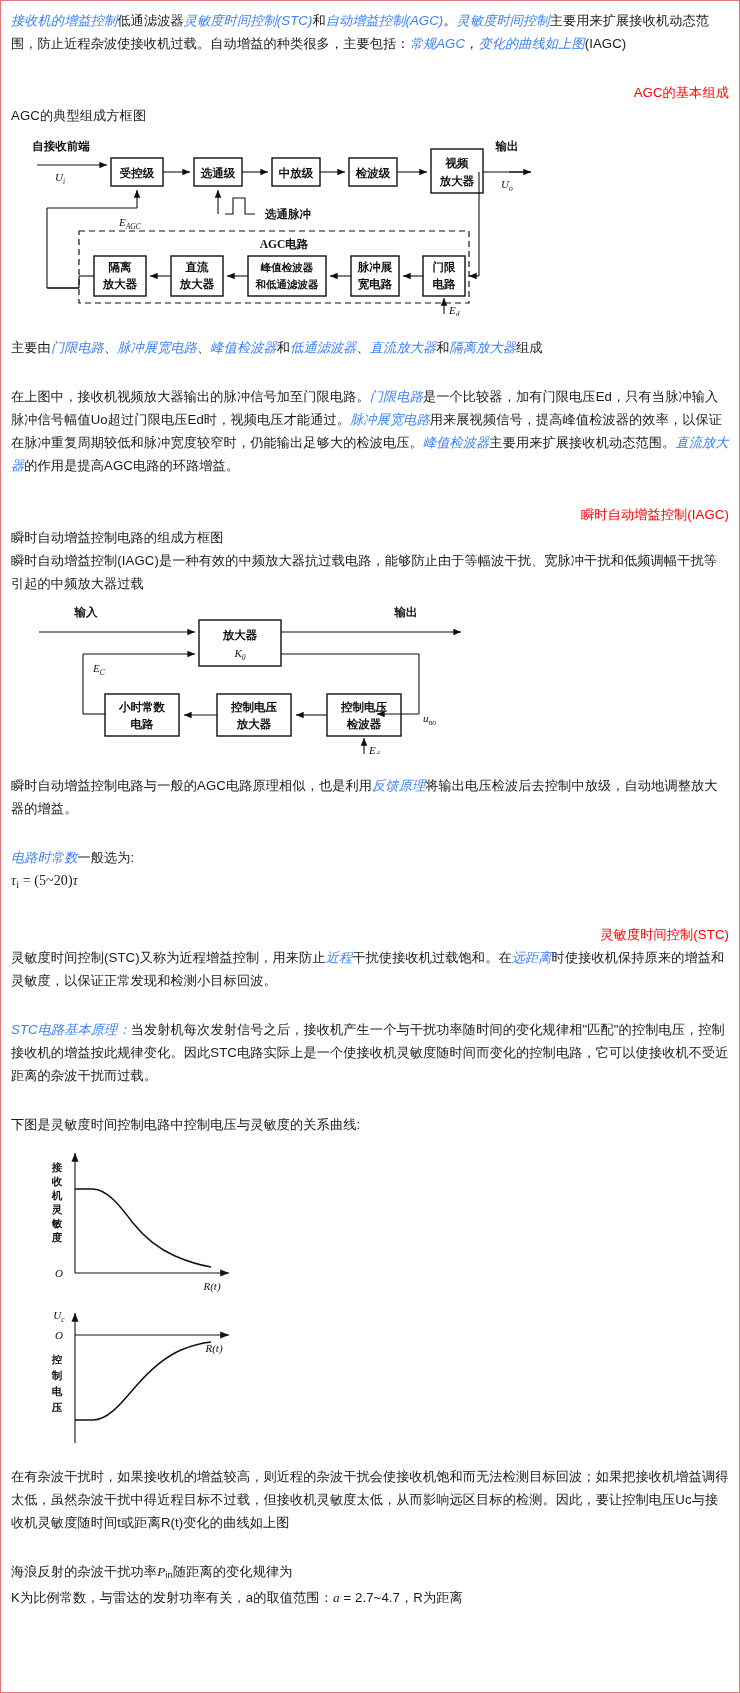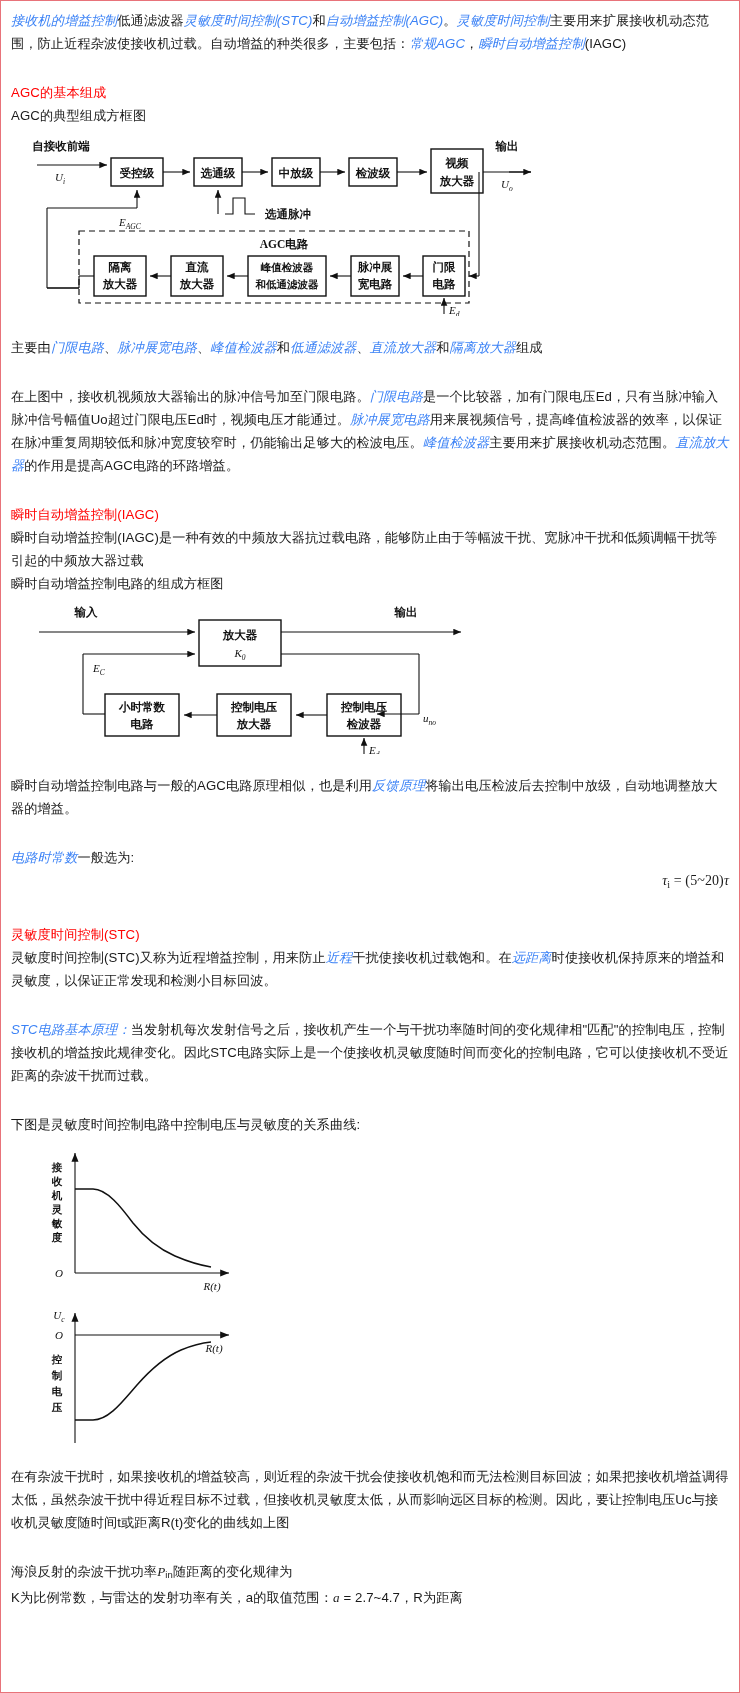--- a/index.html
+++ b/index.html
@@ -31,30 +31,30 @@
   .para { margin-bottom: 0; }
   .red { color: #3b82f6; font-style: italic; }
   .gap-lg { height: 26px; }
   .gap-md { height: 16px; }
   .gap-sm { height: 9px; }
   .heading-red {
     color: #ff0000;
     font-size: 13.2px;
     line-height: 23px;
     margin: 0;
+    text-align: right;
   }
   sub { font-size: 0.72em; vertical-align: -0.25em; }
   sup { font-size: 0.72em; vertical-align: 0.4em; }
   .ital { font-style: italic; font-family: "Liberation Serif", "DejaVu Serif", serif; }
   .mathline {
     font-family: "Liberation Serif", "DejaVu Serif", serif;
     font-size: 14px;
     line-height: 24px;
     margin: 0;
-    text-align: right;
   }
 
   
   .diagram {
     position: relative;
     margin: 0;
   }
   #agc-diagram { width: 520px; height: 180px; margin-left: 8px; }
   #iagc-diagram { width: 450px; height: 150px; margin-left: 10px; }
   #stc-charts { width: 300px; height: 300px; margin-left: 18px; }
@@ -88,21 +88,21 @@
     stroke: #111; stroke-width: 1.1; fill: none;
   }
   svg path.curve { stroke: #111; stroke-width: 1.5; fill: none; }
   svg .dash { stroke: #111; stroke-width: 1.2; stroke-dasharray: 6 4; fill: none; }
 </style>
 </head>
 <body>
 
 <div class="page-frame">
 
-  <p class="para"><span class="red">接收机的增益控制</span><span>低通滤波器</span><span class="red">灵敏度时间控制(STC)</span><span>和</span><span class="red">自动增益控制(AGC)</span><span>。</span><span class="red">灵敏度时间控制</span><span>主要用来扩展接收机动态范围，防止近程杂波使接收机过载。自动增益的种类很多，主要包括：</span><span class="red">常规AGC</span><span>，</span><span class="red">瞬时自动增益控制</span><span>(IAGC)</span></p>
+  <p class="para"><span class="red">接收机的增益控制</span><span>低通滤波器</span><span class="red">灵敏度时间控制(STC)</span><span>和</span><span class="red">自动增益控制(AGC)</span><span>。</span><span class="red">灵敏度时间控制</span><span>主要用来扩展接收机动态范围，防止近程杂波使接收机过载。自动增益的种类很多，主要包括：</span><span class="red">常规AGC</span><span>，</span><span class="red">变化的曲线如上图</span><span>(IAGC)</span></p>
 
   <div class="gap-lg"></div>
 
   <p class="heading-red">AGC的基本组成</p>
   <p class="para">AGC的典型组成方框图</p>
 
   <div class="gap-sm"></div>
 
   <div class="diagram">
   <svg id="agc-diagram" viewBox="0 0 520 180" xmlns="http://www.w3.org/2000/svg">
@@ -190,22 +190,22 @@
 
   <p class="para"><span>主要由</span><span class="red">门限电路</span><span>、</span><span class="red">脉冲展宽电路</span><span>、</span><span class="red">峰值检波器</span><span>和</span><span class="red">低通滤波器</span><span>、</span><span class="red">直流放大器</span><span>和</span><span class="red">隔离放大器</span><span>组成</span></p>
 
   <div class="gap-lg"></div>
 
   <p class="para"><span>在上图中，接收机视频放大器输出的脉冲信号加至门限电路。</span><span class="red">门限电路</span><span>是一个比较器，加有门限电压Ed，只有当脉冲输入脉冲信号幅值Uo超过门限电压Ed时，视频电压才能通过。</span><span class="red">脉冲展宽电路</span><span>用来展视频信号，提高峰值检波器的效率，以保证在脉冲重复周期较低和脉冲宽度较窄时，仍能输出足够大的检波电压。</span><span class="red">峰值检波器</span><span>主要用来扩展接收机动态范围。</span><span class="red">直流放大器</span><span>的作用是提高AGC电路的环路增益。</span></p>
 
   <div class="gap-lg"></div>
 
   <p class="heading-red">瞬时自动增益控制(IAGC)</p>
+  <p class="para">瞬时自动增益控制电路的组成方框图</p>
   <p class="para">瞬时自动增益控制(IAGC)是一种有效的中频放大器抗过载电路，能够防止由于等幅波干扰、宽脉冲干扰和低频调幅干扰等引起的中频放大器过载</p>
-  <p class="para">瞬时自动增益控制电路的组成方框图</p>
 
   <div class="gap-sm"></div>
 
   <div class="diagram">
   <svg id="iagc-diagram" viewBox="0 0 450 150" xmlns="http://www.w3.org/2000/svg">
     <defs>
       <marker id="ah2" markerWidth="8" markerHeight="8" refX="7" refY="3" orient="auto">
         <path d="M0,0 L7,3 L0,6 z" fill="#111"></path>
       </marker>
     </defs>

